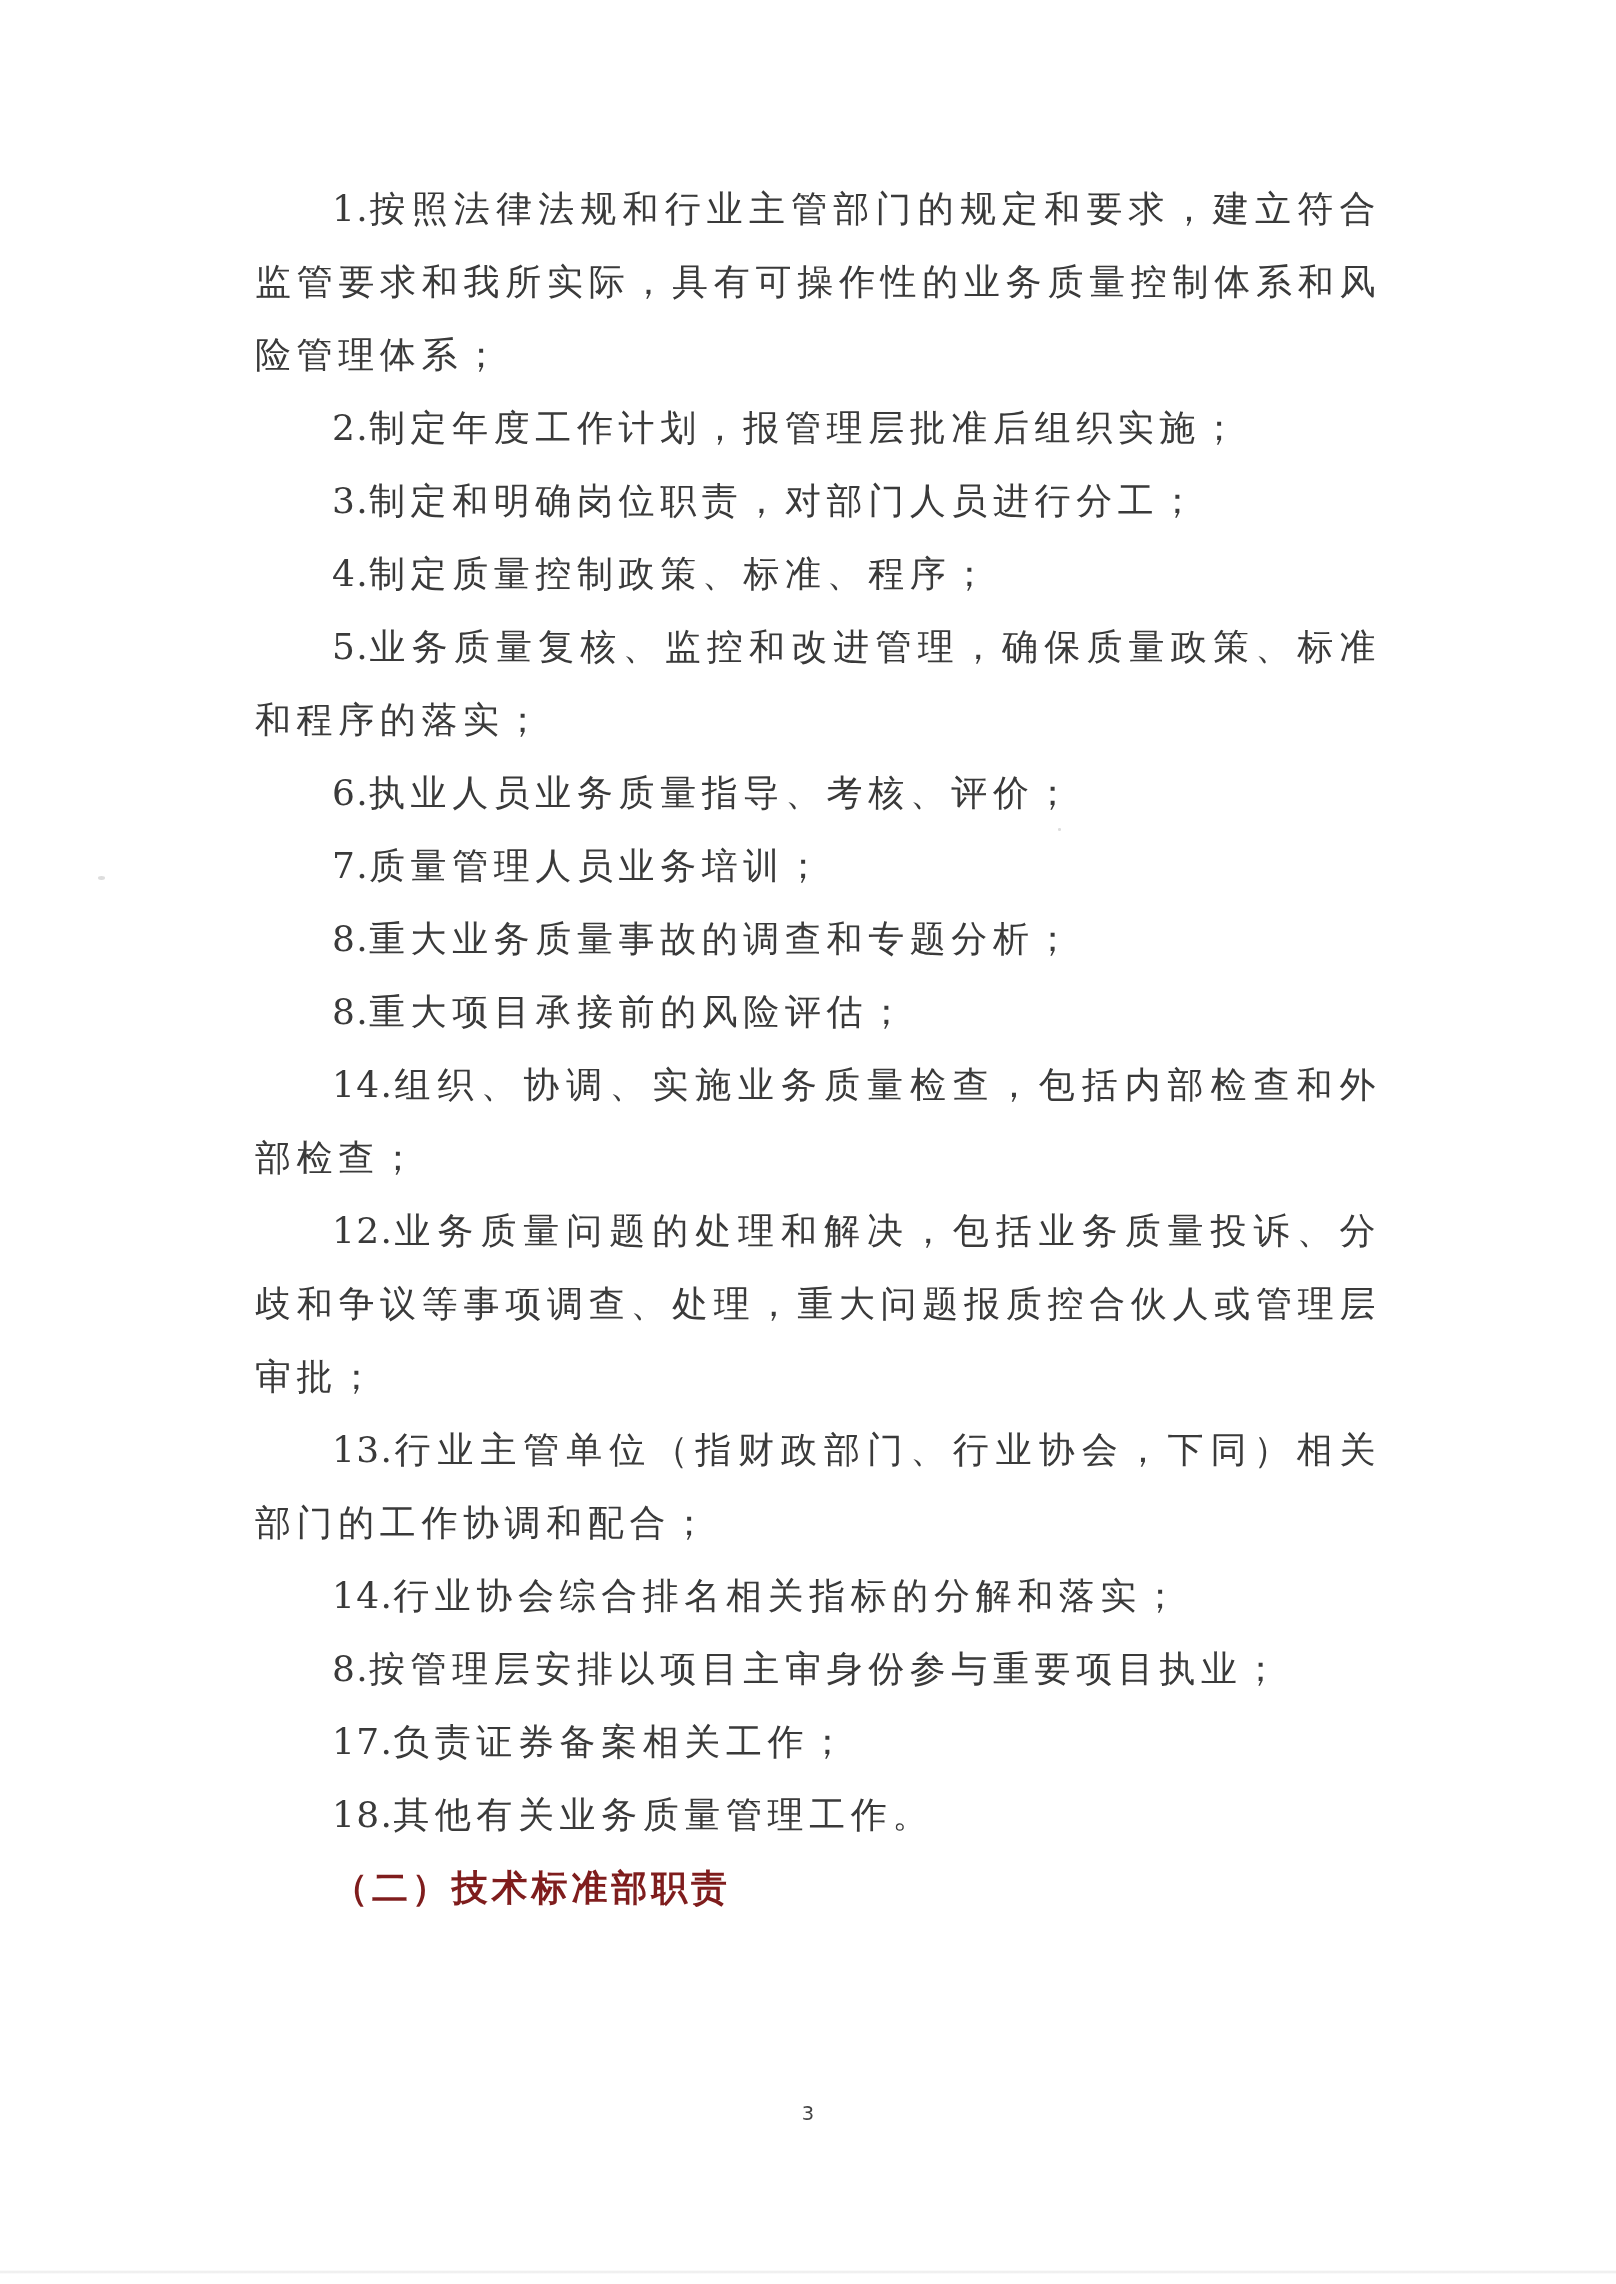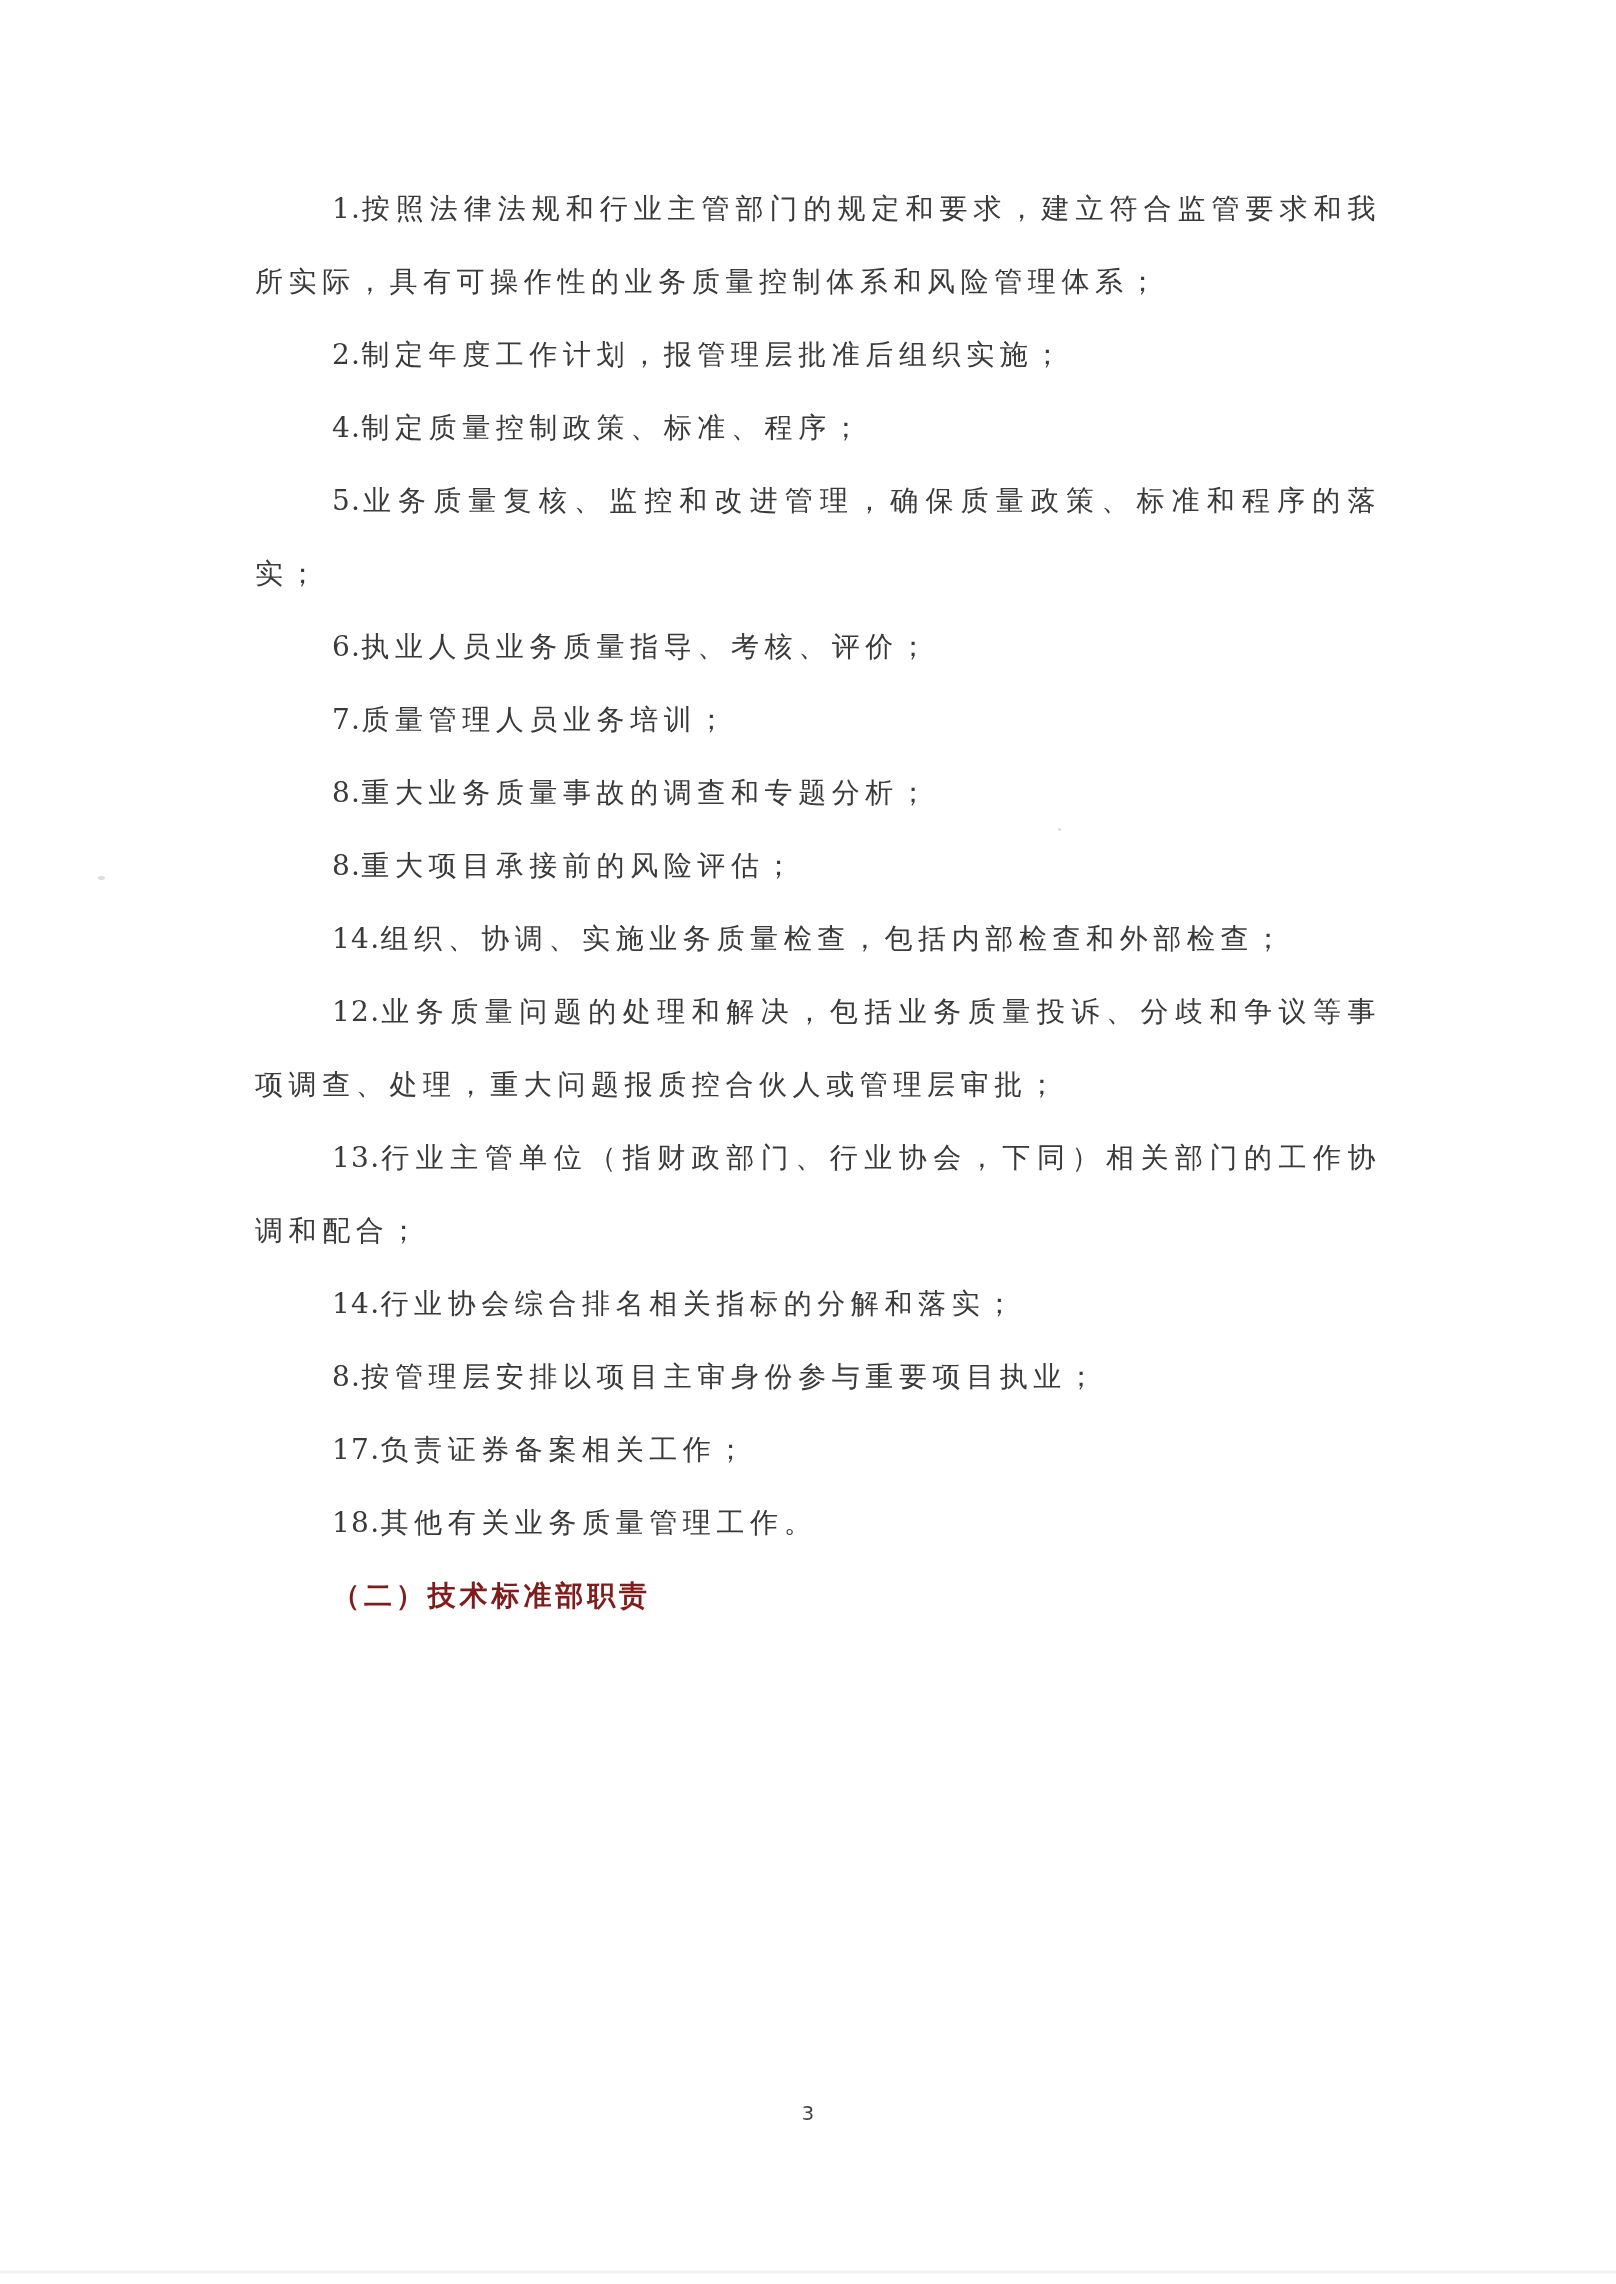--- a/index.html
+++ b/index.html
@@ -20,21 +20,21 @@
       left: 0; top: 0;
       width: 1616px;
       height: 2284px;
       background: #ffffff;
     }
     .body-text {
       position: absolute;
       left: 255px;
       top: 172px;
       width: 1126px;
-      font-size: 28px;
+      font-size: 36px;
       line-height: 73px;
       letter-spacing: 5.6px;
       text-align: justify;
       text-justify: inter-character;
     }
     .para {
       margin: 0;
       text-indent: 77px;
       white-space: normal;
     }
@@ -76,20 +76,21 @@
     }
   </style>
 </head>
 <body>
 
 <div class="page">
 
   <div class="body-text">
     <p class="para"><span class="num">1.</span><span>按照法律法规和行业主管部门的规定和要求，建立符合监管要求和我所实际，具有可操作性的业务质量控制体系和风险管理体系；</span></p>
     <p class="para"><span class="num">2.</span><span>制定年度工作计划，报管理层批准后组织实施；</span></p>
+    <p class="para"><span class="num">3.</span><span>制定和明确岗位职责，对部门人员进行分工；</span></p>
     <p class="para"><span class="num">4.</span><span>制定质量控制政策、标准、程序；</span></p>
     <p class="para"><span class="num">5.</span><span>业务质量复核、监控和改进管理，确保质量政策、标准和程序的落实；</span></p>
     <p class="para"><span class="num">6.</span><span>执业人员业务质量指导、考核、评价；</span></p>
     <p class="para"><span class="num">7.</span><span>质量管理人员业务培训；</span></p>
     <p class="para"><span class="num">8.</span><span>重大业务质量事故的调查和专题分析；</span></p>
     <p class="para"><span class="num">8.</span><span>重大项目承接前的风险评估；</span></p>
     <p class="para"><span class="num">14.</span><span>组织、协调、实施业务质量检查，包括内部检查和外部检查；</span></p>
     <p class="para"><span class="num">12.</span><span>业务质量问题的处理和解决，包括业务质量投诉、分歧和争议等事项调查、处理，重大问题报质控合伙人或管理层审批；</span></p>
     <p class="para"><span class="num">13.</span><span>行业主管单位（指财政部门、行业协会，下同）相关部门的工作协调和配合；</span></p>
     <p class="para"><span class="num">14.</span><span>行业协会综合排名相关指标的分解和落实；</span></p>

